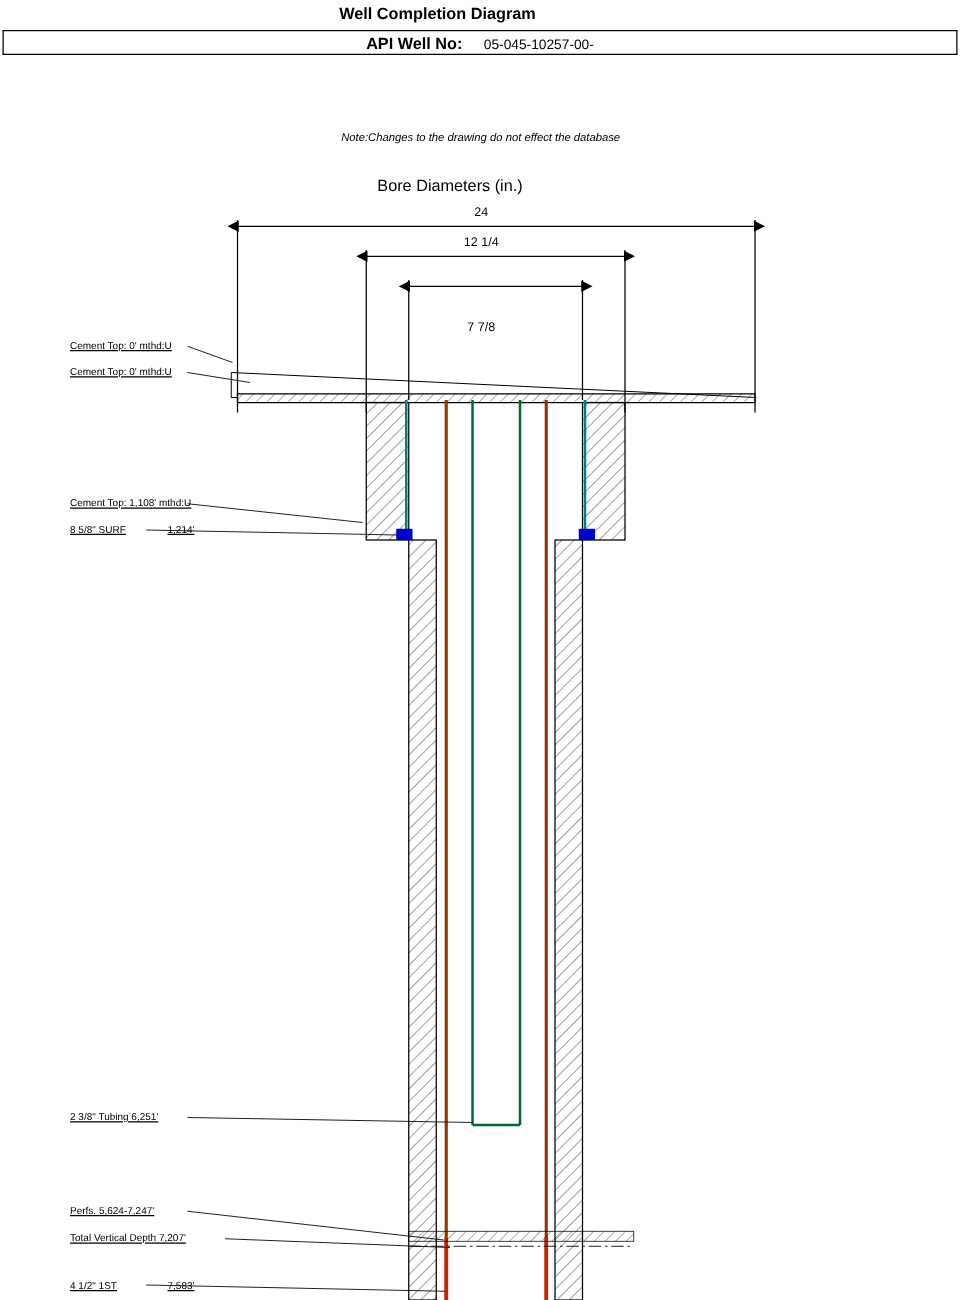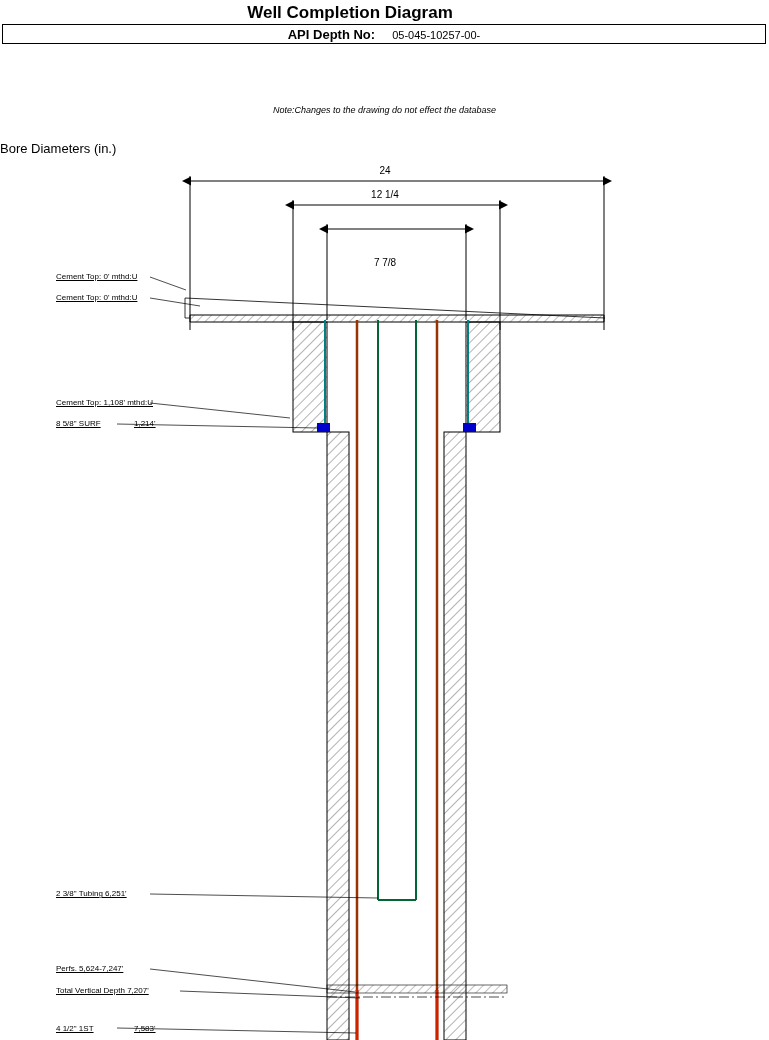--- a/index.html
+++ b/index.html
@@ -15,21 +15,21 @@
     color: #000000;
     overflow: hidden;
   }
   
   #title {
     position: absolute;
     top: 3px;
     left: 0;
     width: 700px;
     text-align: center;
-    font-size: 17px;
+    font-size: 13px;
     font-weight: bold;
   }
   #header-table {
     position: absolute;
     top: 24px;
     left: 2px;
     width: 764px;
     border-collapse: collapse;
     font-size: 11px;
   }
@@ -63,20 +63,21 @@
     top: 0;
     left: 0;
     width: 769px;
     height: 1040px;
   }
   .bore-title {
     position: absolute;
     top: 141px;
     left: 0;
     width: 720px;
+    text-align: center;
     font-size: 13px;
   }
   .dim-label {
     position: absolute;
     font-size: 10px;
     text-align: center;
   }
   .annot {
     position: absolute;
     font-size: 8px;
@@ -86,21 +87,21 @@
 </style>
 </head>
 <body>
 
 <div id="title">Well Completion Diagram</div>
 
 <table id="header-table">
   <tbody>
       <tr>
     <td colspan="4" class="ctr">
-      <span class="lbl">API Depth No:</span>
+      <span class="lbl">API Well No:</span>
       <span class="val" style="padding-left:14px">05-045-10257-00-</span>
     </td>
   </tr>
 </tbody>
   </table>
 
 <div class="note">Note:Changes to the drawing do not effect the database</div>
 
 <div class="bore-title">Bore Diameters (in.)</div>
 

